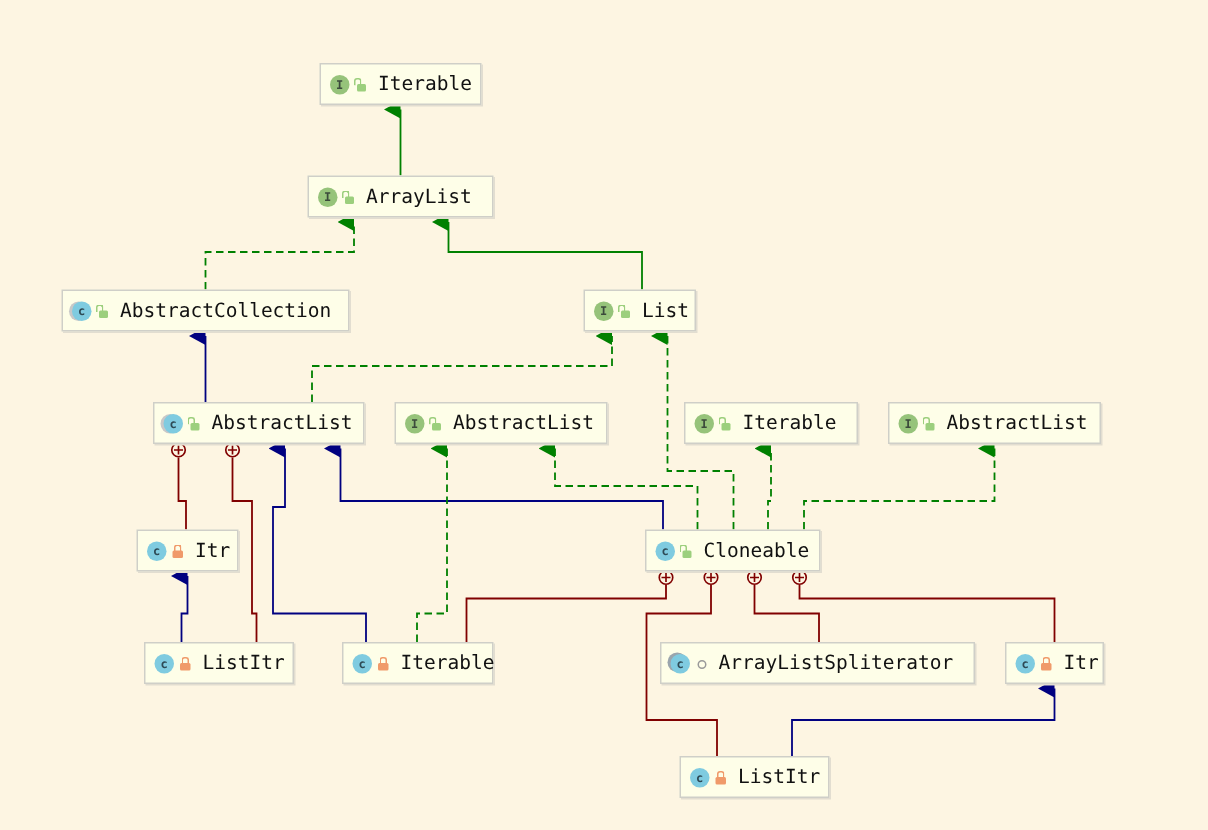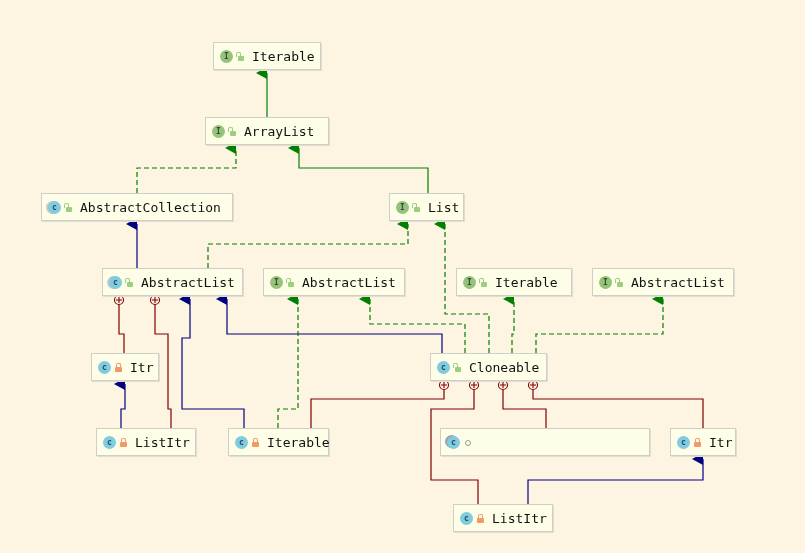--- a/index.html
+++ b/index.html
@@ -151,20 +151,21 @@
 
 <div class="node" style="left:228px;top:428px;width:101px;">
   <span class="kind cls">c</span>
   <span class="vis private"></span>
   <span class="label">Iterable</span>
 </div>
 
 <div class="node" style="left:440px;top:428px;width:210px;">
   <span class="kind gear">c</span>
   <span class="vis package"></span>
+  <span class="label">ArrayListSpliterator</span>
 </div>
 
 <div class="node" style="left:670px;top:428px;width:66px;">
   <span class="kind cls">c</span>
   <span class="vis private"></span>
   <span class="label">Itr</span>
 </div>
 
 <div class="node" style="left:453px;top:504px;width:100px;">
   <span class="kind cls">c</span>

